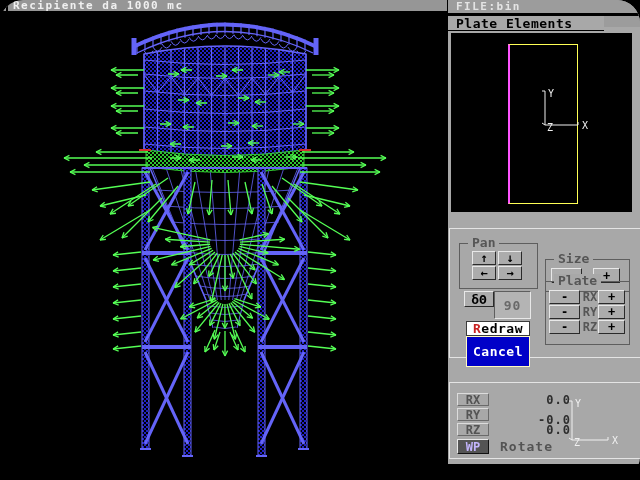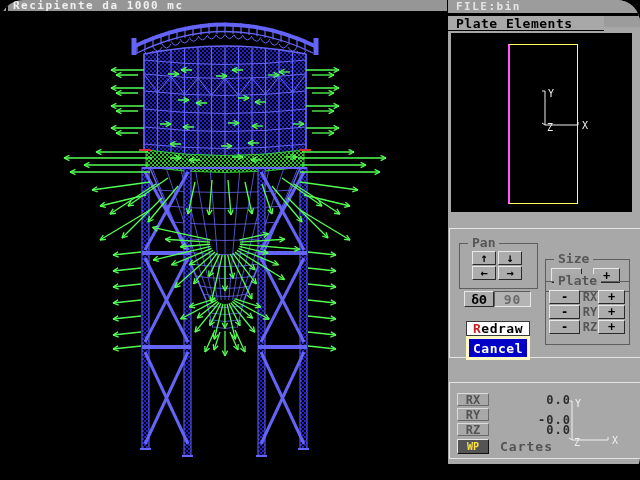--- a/index.html
+++ b/index.html
@@ -34,31 +34,31 @@
        display:flex;align-items:center;justify-content:center;box-sizing:border-box;
        border-top:1px solid #E8E8E8;border-left:1px solid #E8E8E8;
        border-right:1px solid #2A2A2A;border-bottom:1px solid #2A2A2A;cursor:default;}
   .sunken{position:absolute;background:#B4B4B4;box-sizing:border-box;
           border-top:1px solid #5E5E5E;border-left:1px solid #5E5E5E;
           border-bottom:1px solid #E8E8E8;border-right:1px solid #E8E8E8;
           display:flex;align-items:center;justify-content:center;}
   #redraw{left:16px;top:92px;width:64px;height:15px;background:#FFF;border:1px solid #3A3A3A;
           color:#000;font-size:13px;font-weight:bold;display:flex;align-items:center;justify-content:center;
           letter-spacing:0.5px;box-sizing:border-box;}
-  #cancel{left:16px;top:107px;width:64px;height:24px;color:#FFF;font-size:13px;font-weight:bold;
+  #cancel{left:16px;top:107px;width:64px;height:31px;color:#FFF;font-size:13px;font-weight:bold;
           display:flex;align-items:center;justify-content:center;letter-spacing:0.5px;
-          border:3px solid #fef9c3;box-sizing:border-box;}
+          border:1px solid #fef9c3;box-sizing:border-box;}
   .tile{position:absolute;left:7px;width:32px;height:13px;background:#A8A8A8;color:#545454;
         font-size:12px;font-weight:bold;display:flex;align-items:center;justify-content:center;
         border-top:1px solid #DCDCDC;border-left:1px solid #DCDCDC;
         border-bottom:1px solid #6A6A6A;border-right:1px solid #6A6A6A;box-sizing:border-box;}
   .val{position:absolute;left:55px;width:66px;height:14px;text-align:right;color:#2E2E2E;
        font-size:12px;font-weight:bold;letter-spacing:1px;line-height:14px;}
-  #wp{left:7px;top:56px;width:32px;height:15px;background:#545454;color:#fde047;
-      font-size:10px;font-weight:bold;display:flex;align-items:center;justify-content:center;
+  #wp{left:7px;top:56px;width:32px;height:15px;background:#545454;color:#c4b5fd;
+      font-size:12px;font-weight:bold;display:flex;align-items:center;justify-content:center;
       border-top:1px solid #E8E8E8;border-left:1px solid #E8E8E8;
       border-bottom:1px solid #111;border-right:1px solid #111;box-sizing:border-box;position:absolute;}
   #cartes{left:50px;top:56px;color:#545454;font-size:13px;font-weight:bold;line-height:15px;letter-spacing:1px;}
   svg text{font-family:"DejaVu Sans Mono",monospace;}
 </style>
 </head>
 <body>
 
 <div id="screen">
 
@@ -602,21 +602,21 @@
           </div>
       </div>
 
       <div class="frame" style="left:95px;top:30px;width:83px;height:31px">
         <span class="frame-label">Size</span>
         <div class="btn" style="left:5px;top:8px;width:31px;height:15px">-</div>
         <div class="btn" style="left:47px;top:8px;width:27px;height:15px">+</div>
       </div>
 
       <div class="btn" style="left:14px;top:62px;width:30px;height:16px;font-size:13px">δΘ</div>
-      <div class="sunken" style="left:44px;top:62px;width:37px;height:16px;color:#6A6A6A;font-size:13px;font-weight:bold;letter-spacing:1px">90</div>
+      <div class="sunken" style="left:44px;top:62px;width:37px;height:28px;color:#6A6A6A;font-size:13px;font-weight:bold;letter-spacing:1px">90</div>
 
       <div class="frame" style="left:95px;top:52px;width:83px;height:62px">
         <span class="frame-label">Plate</span>
         <div class="btn" style="left:3px;top:8px;width:31px;height:14px">-</div>
         <div class="abs" style="left:36px;top:8px;width:16px;height:14px;color:#565656;font-size:12px;font-weight:bold;line-height:14px;text-align:center">RX</div>
         <div class="btn" style="left:52px;top:8px;width:27px;height:14px">+</div>
         <div class="btn" style="left:3px;top:23px;width:31px;height:14px">-</div>
         <div class="abs" style="left:36px;top:23px;width:16px;height:14px;color:#565656;font-size:12px;font-weight:bold;line-height:14px;text-align:center">RY</div>
         <div class="btn" style="left:52px;top:23px;width:27px;height:14px">+</div>
         <div class="btn" style="left:3px;top:38px;width:31px;height:14px">-</div>
@@ -632,21 +632,21 @@
     </div>
 
     <div id="statusbox" class="abs section">
       <div class="tile" style="top:10px">RX</div>
       <div class="val" style="top:10px">0.0</div>
       <div class="tile" style="top:25px">RY</div>
       <div class="val" style="top:30px">-0.0</div>
       <div class="tile" style="top:40px">RZ</div>
       <div class="val" style="top:40px">0.0</div>
       <div id="wp">WP</div>
-      <div id="cartes" class="abs">Cartes</div>
+      <div id="cartes" class="abs">Rotate</div>
       <svg class="abs" style="left:110px;top:10px" width="75" height="60">
         <g stroke="#F0F0F0" stroke-width="1" fill="none">
           <path d="M9,8 L12,8 L12,47 L48,47 L48,44"></path>
           <path d="M9,45 L12,47"></path>
         </g>
         <text x="15" y="14" font-size="10" fill="#F0F0F0">Y</text>
         <text x="14" y="53" font-size="10" fill="#F0F0F0">Z</text>
         <text x="52" y="51" font-size="10" fill="#F0F0F0">X</text>
       </svg>
     </div>

